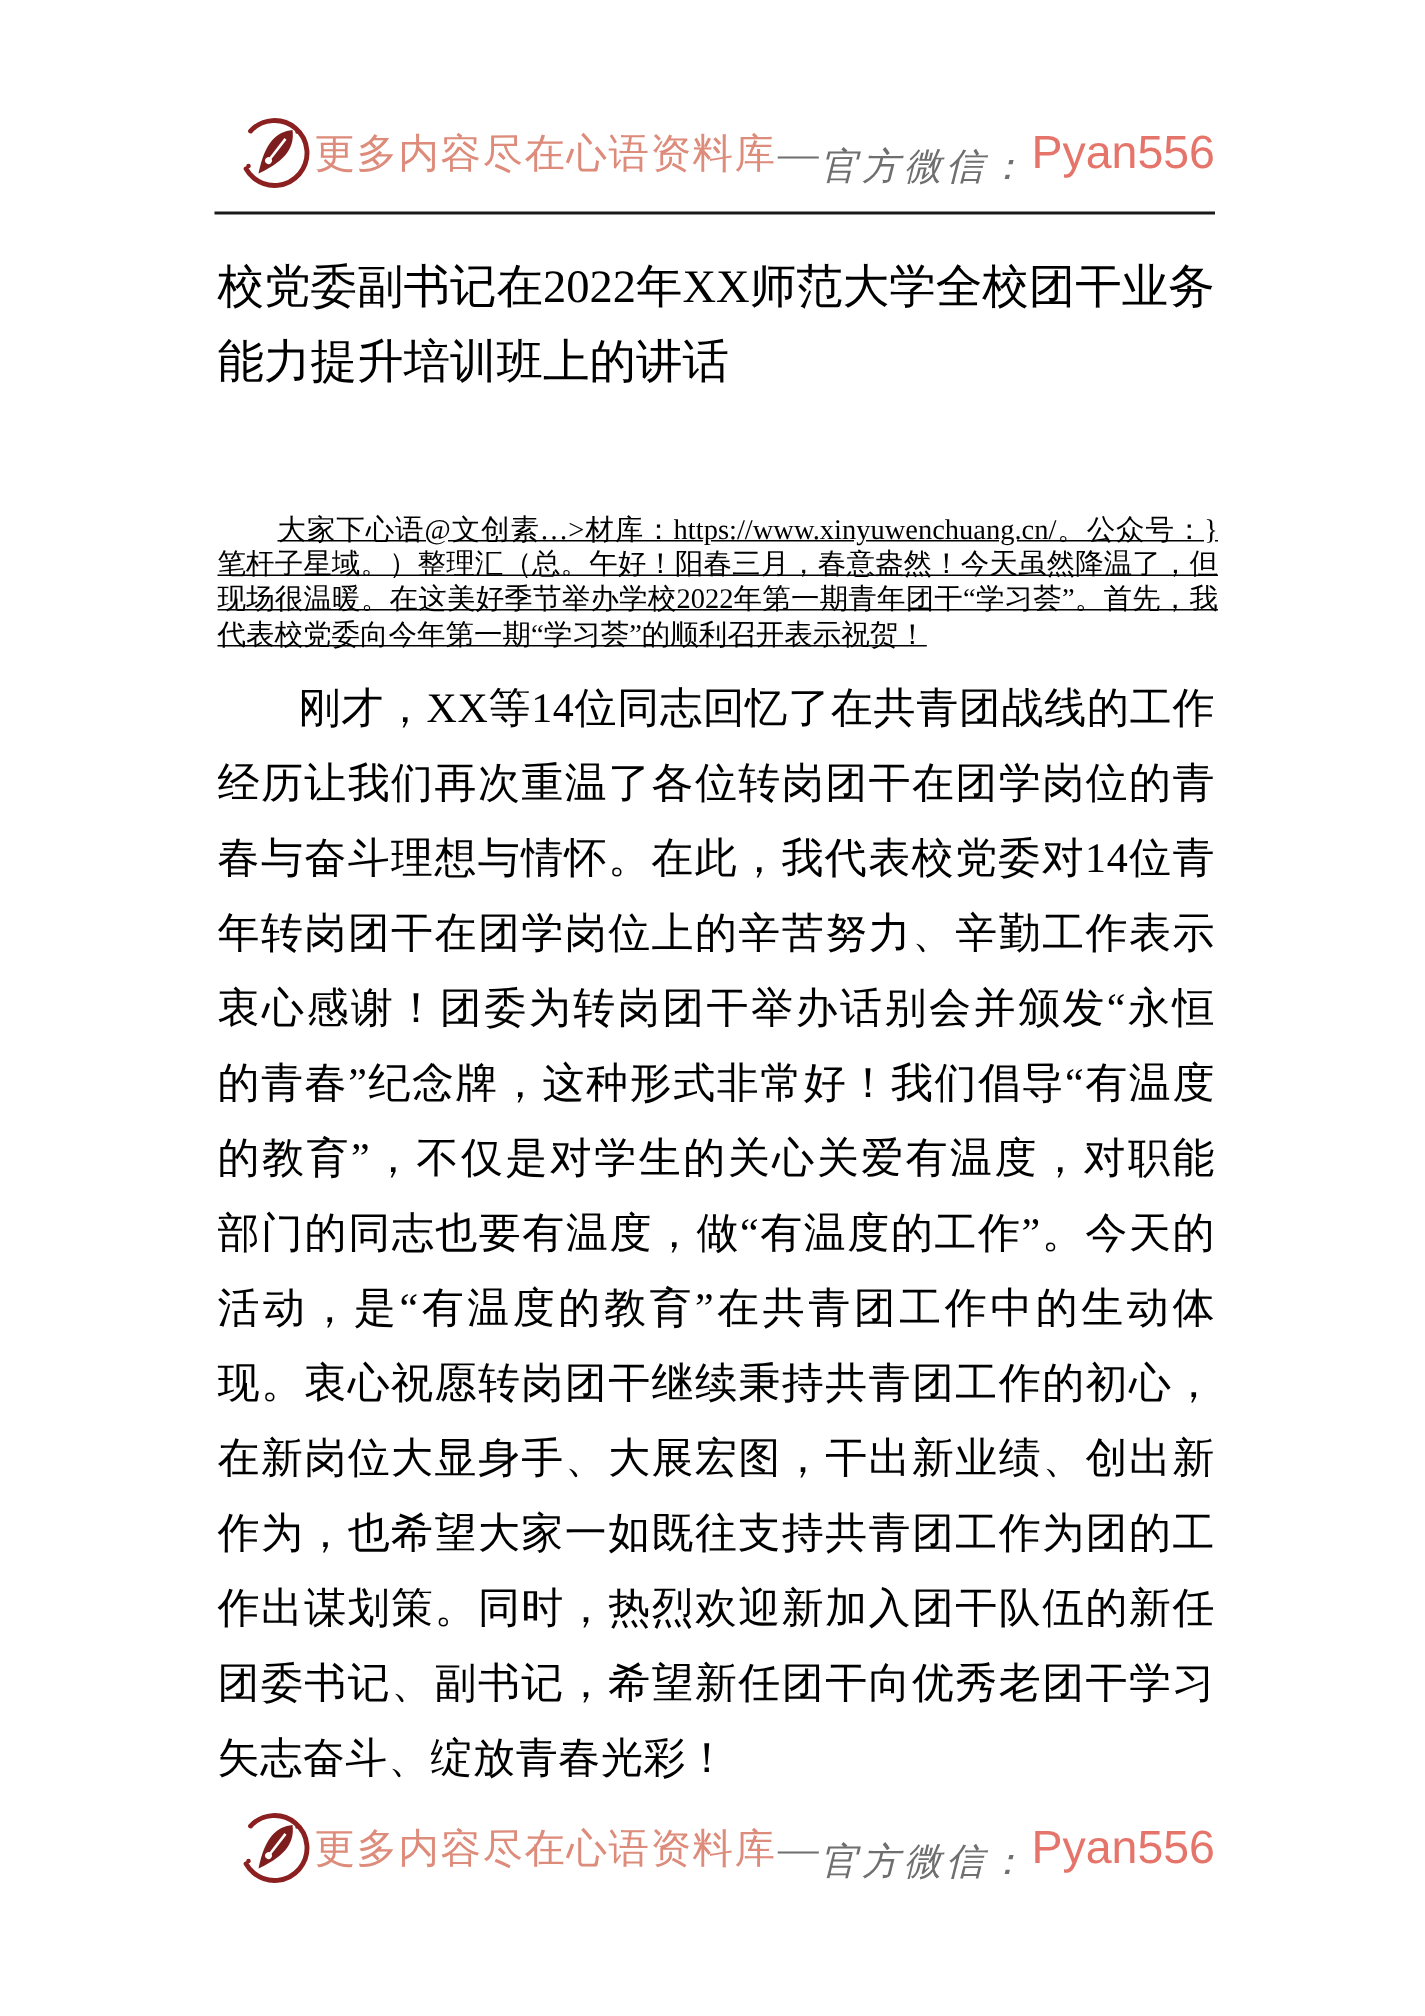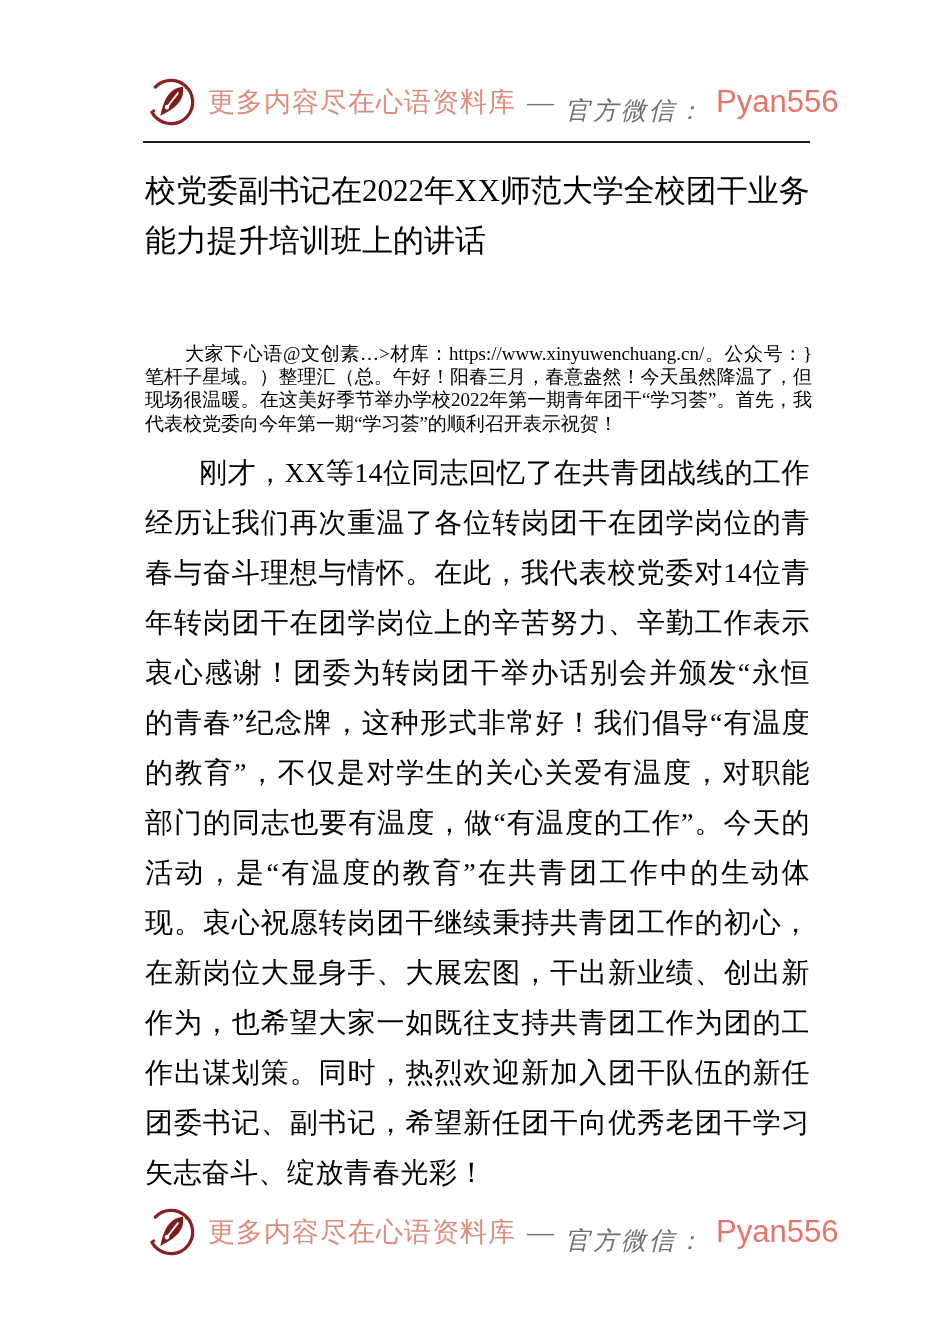--- a/index.html
+++ b/index.html
@@ -14,22 +14,22 @@
     font-family: "Liberation Serif", "DejaVu Serif", serif;
     color: #000000;
   }
   
   .brandbar {
     position: absolute;
     left: 145px;
     width: 665px;
     display: flex;
     align-items: center;
-    justify-content: flex-start;
-    gap: 11px;
+    justify-content: flex-end;
+    gap: 1px;
     white-space: nowrap;
   }
   .brandbar.header { top: 76px; }
   .brandbar.footer { top: 1206px; }
   .logo { width: 52px; height: 52px; flex: 0 0 auto; }
   .brand-text {
     font-size: 27px;
     color: #dd8b7a;
     font-family: "Liberation Serif", "DejaVu Serif", serif;
     letter-spacing: 1px;
@@ -79,20 +79,21 @@
   .notice {
     position: absolute;
     top: 342px;
     left: 145px;
     width: 667px;
     font-size: 19px;
     line-height: 23.2px;
     text-align: justify;
     text-indent: 40px;
     word-break: break-all;
+    text-decoration: underline;
   }
   .body-text {
     position: absolute;
     top: 448px;
     left: 145px;
     width: 665px;
     height: 745px;
     overflow: hidden;
   }
   .body-text p {

